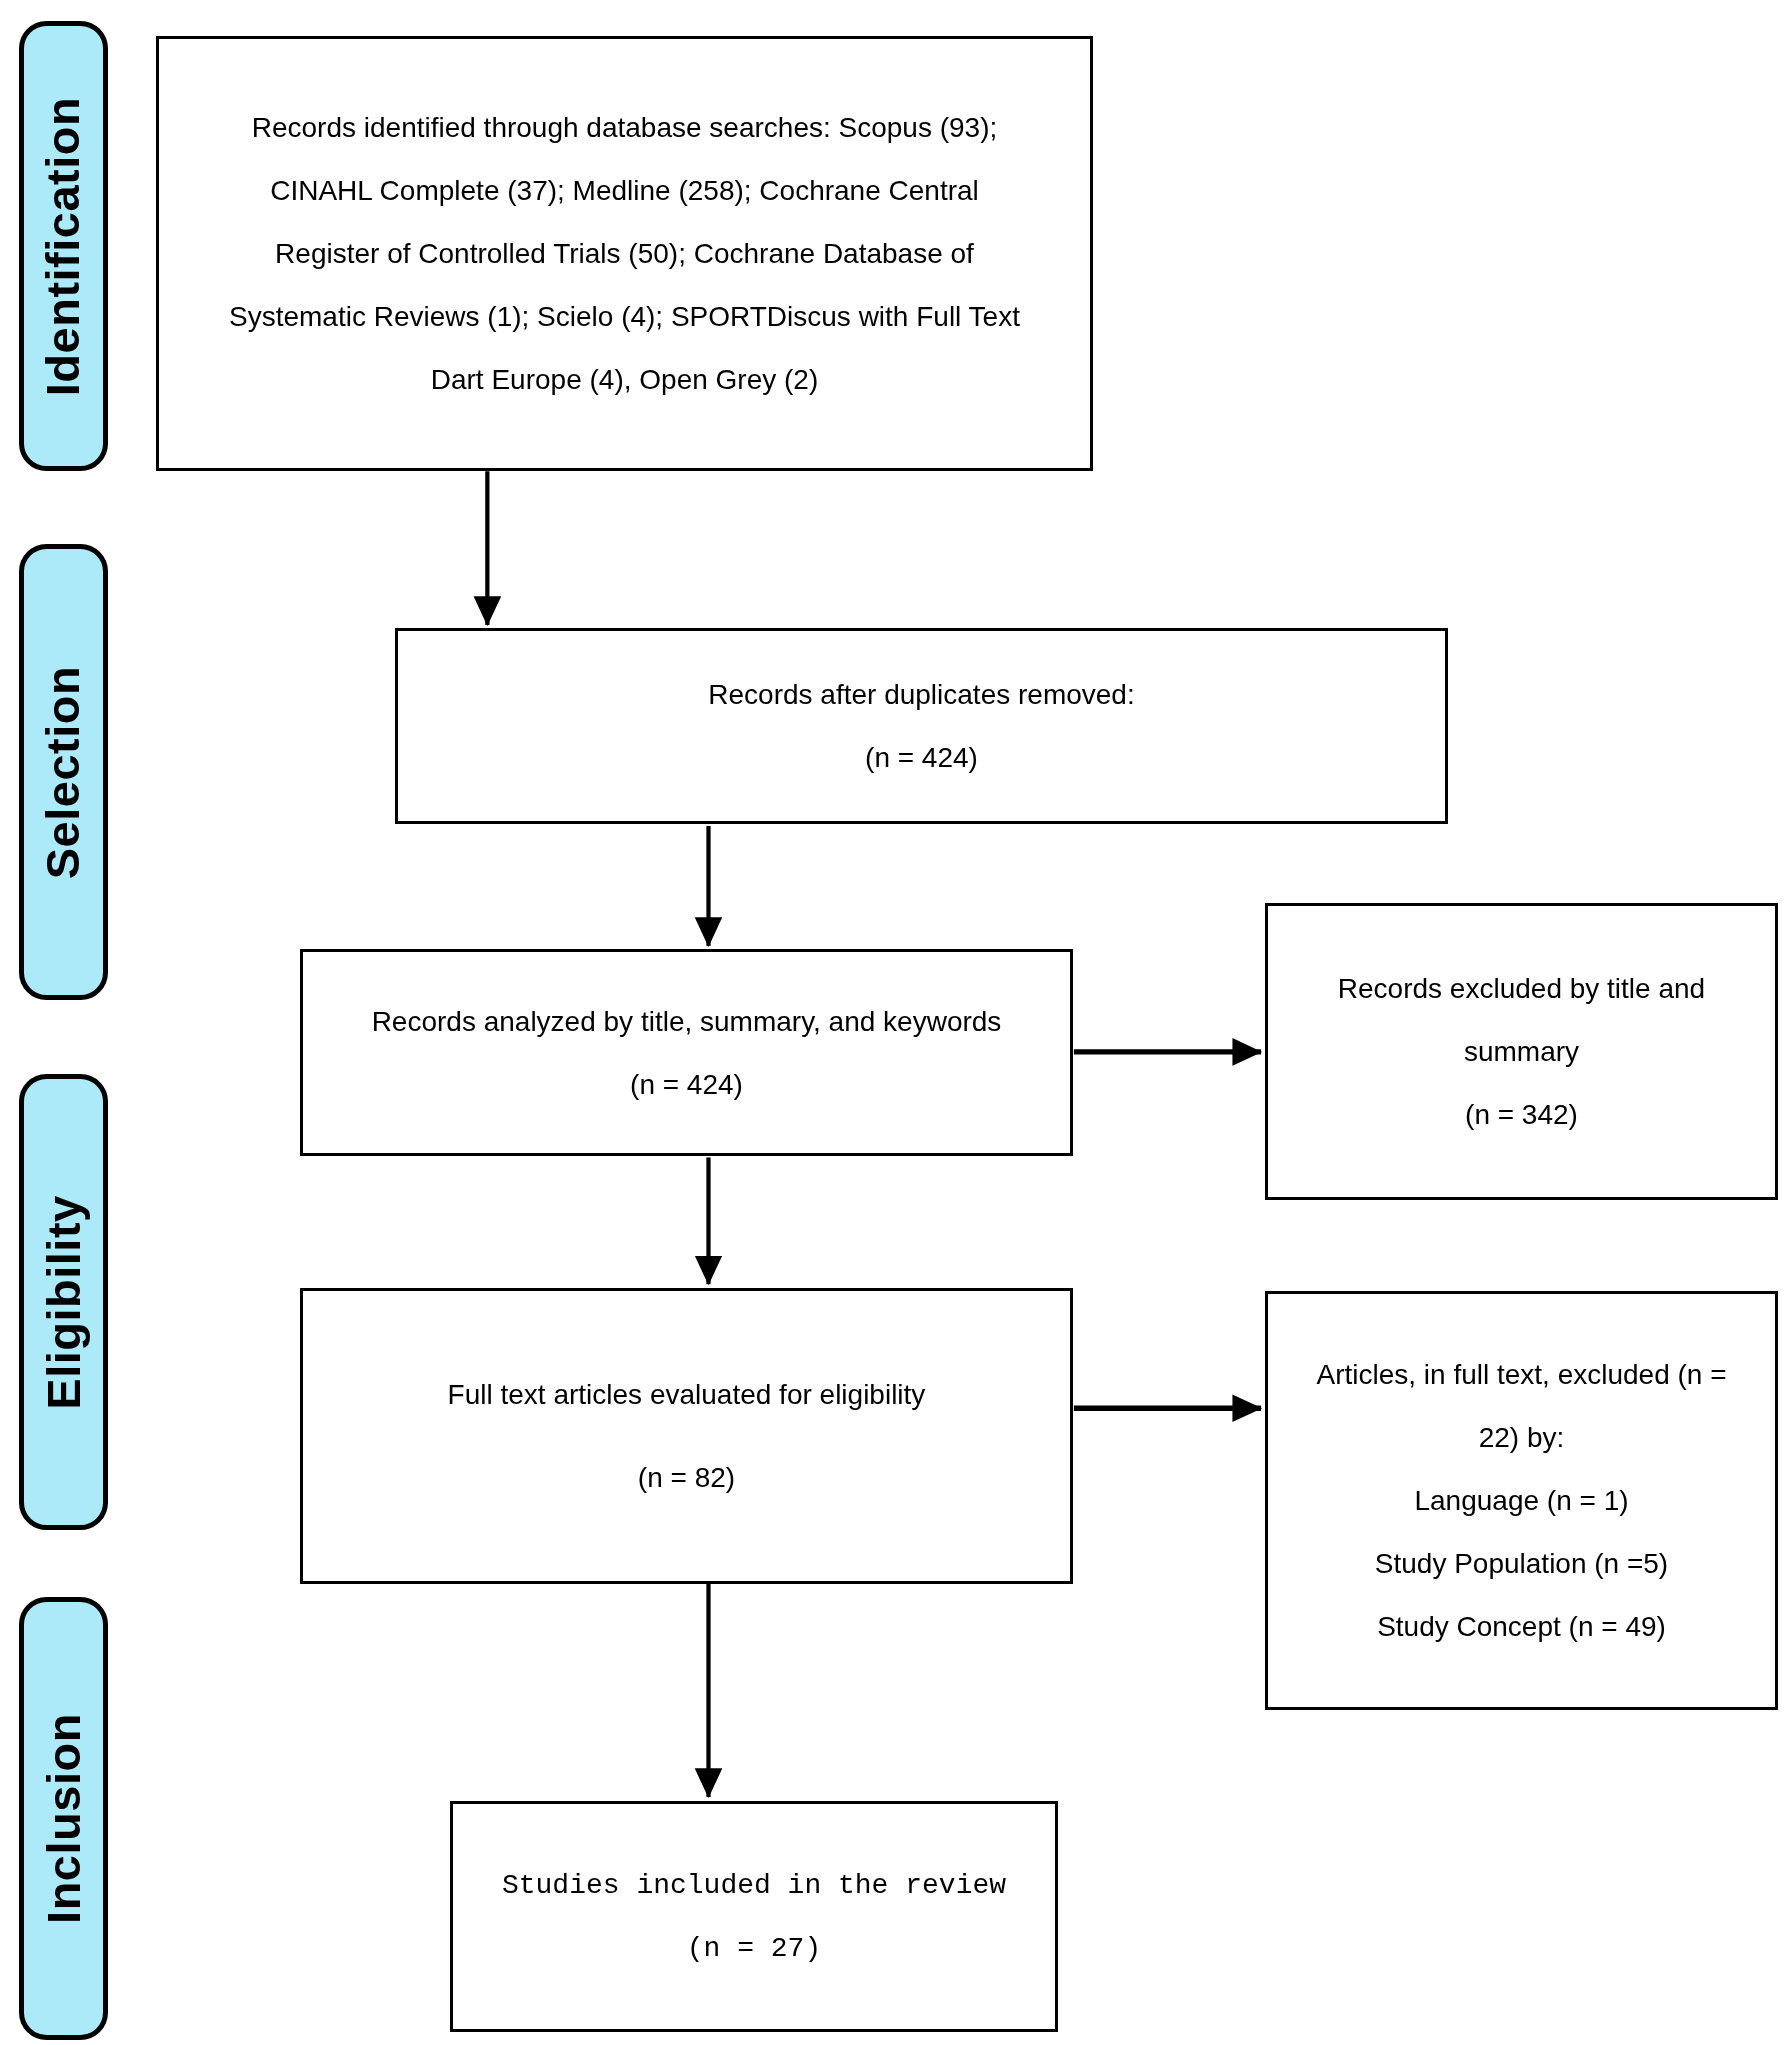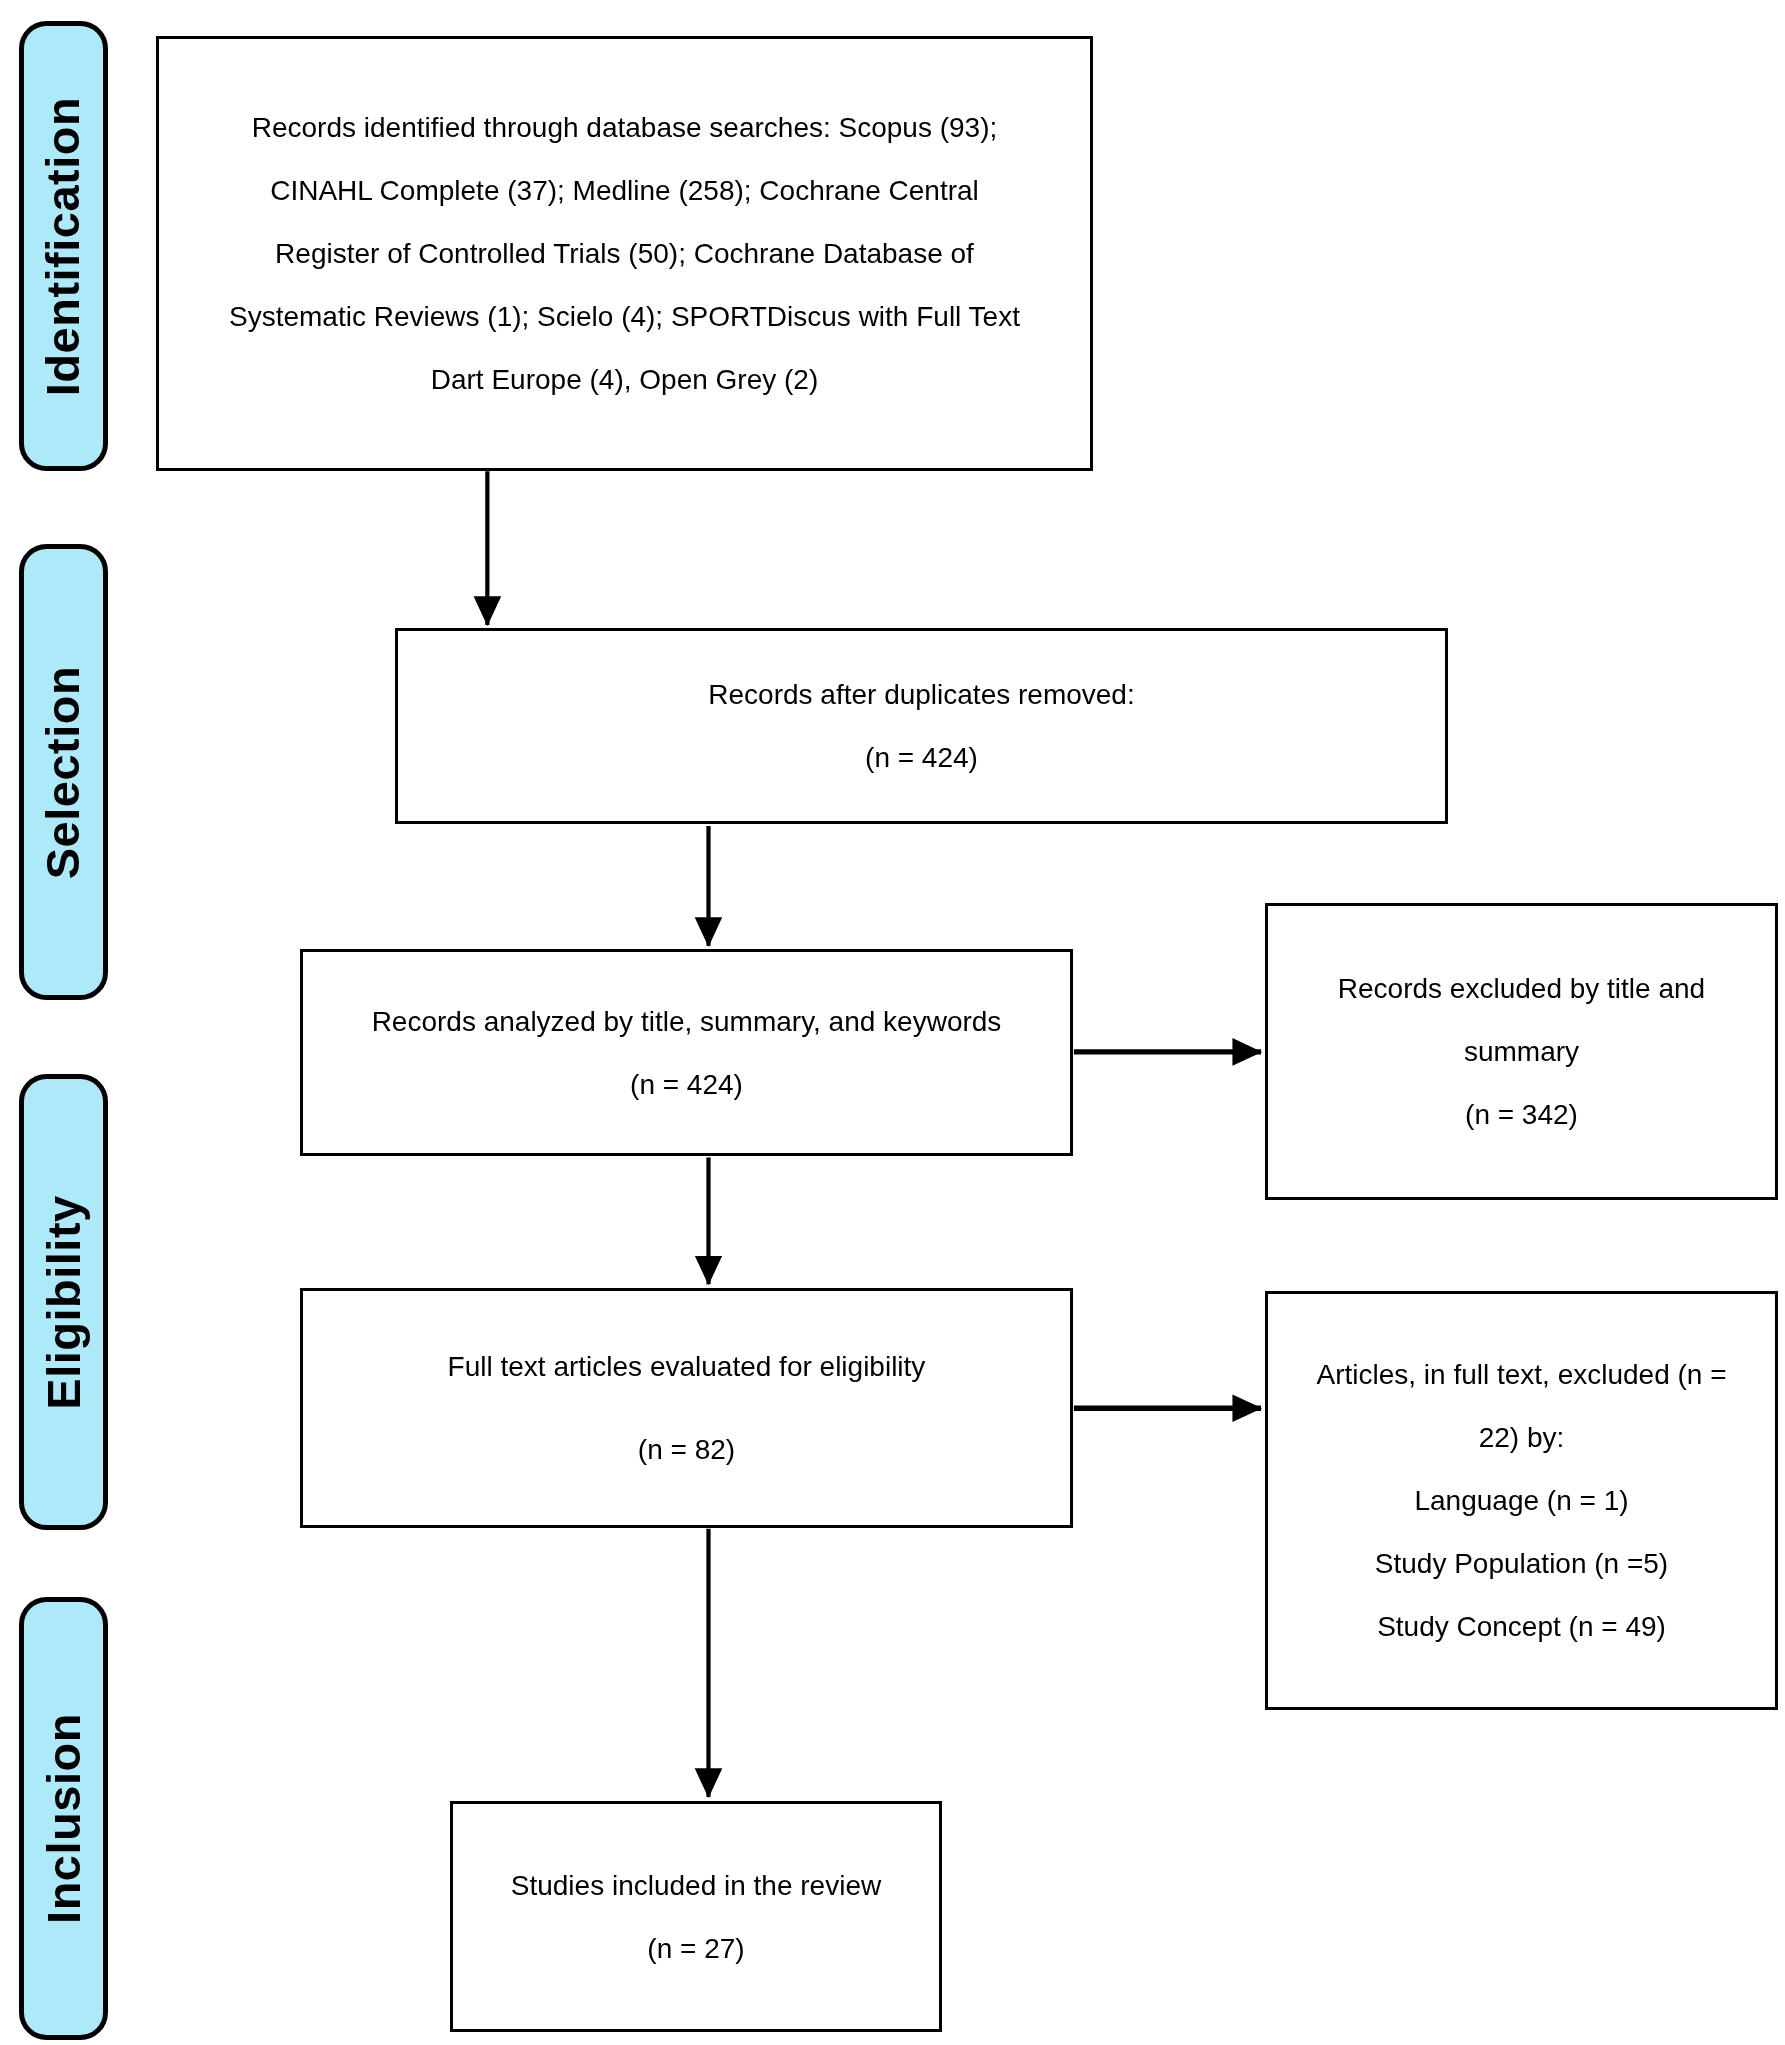--- a/index.html
+++ b/index.html
@@ -111,32 +111,32 @@
     <div class="line">Records analyzed by title, summary, and keywords</div>
     <div class="line">(n = 424)</div>
   </div>
 
   <div class="box" style="left:1265px;top:903px;width:513px;height:297px;">
     <div class="line">Records excluded by title and</div>
     <div class="line">summary</div>
     <div class="line">(n = 342)</div>
   </div>
 
-  <div class="box" style="left:300px;top:1288px;width:773px;height:240px;gap:20px;">
+  <div class="box" style="left:300px;top:1288px;width:773px;height:296px;gap:20px;">
     <div class="line">Full text articles evaluated for eligibility</div>
     <div class="line">(n = 82)</div>
   </div>
 
   <div class="box" style="left:1265px;top:1291px;width:513px;height:419px;">
     <div class="line">Articles, in full text, excluded (n =</div>
     <div class="line">22) by:</div>
     <div class="line">Language (n = 1)</div>
     <div class="line">Study Population (n =5)</div>
     <div class="line">Study Concept (n = 49)</div>
   </div>
 
-  <div class="box" style="left:450px;top:1801px;width:492px;height:231px;">
+  <div class="box" style="left:450px;top:1801px;width:608px;height:231px;font-family:Liberation Mono, monospace;">
     <div class="line">Studies included in the review</div>
     <div class="line">(n = 27)</div>
   </div>
 
 </div>
 
 
 </body></html>

